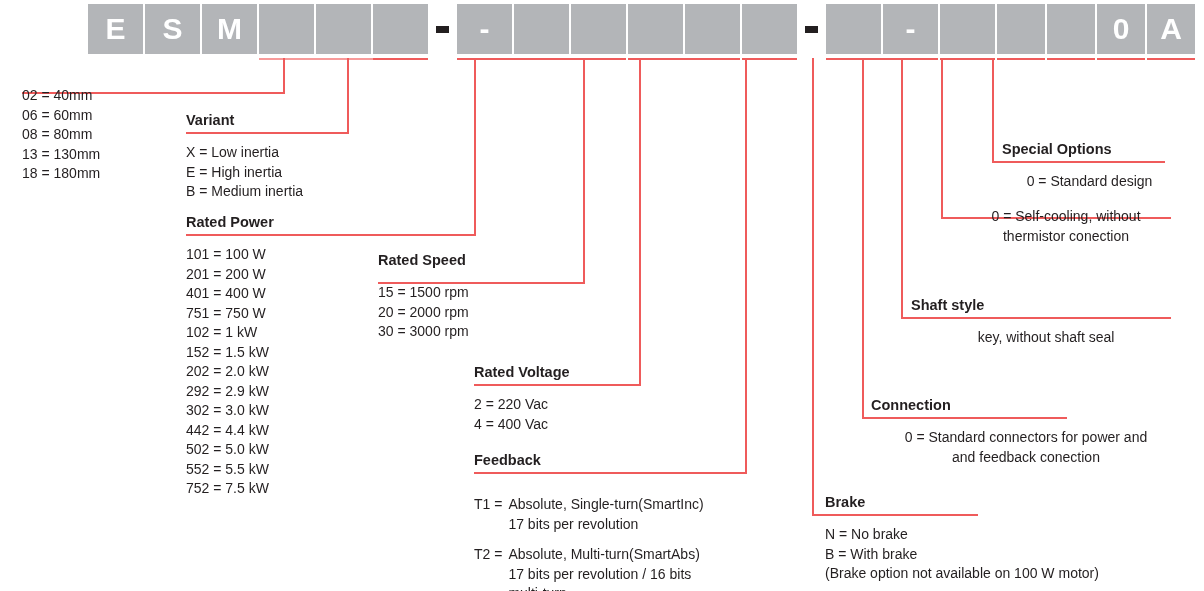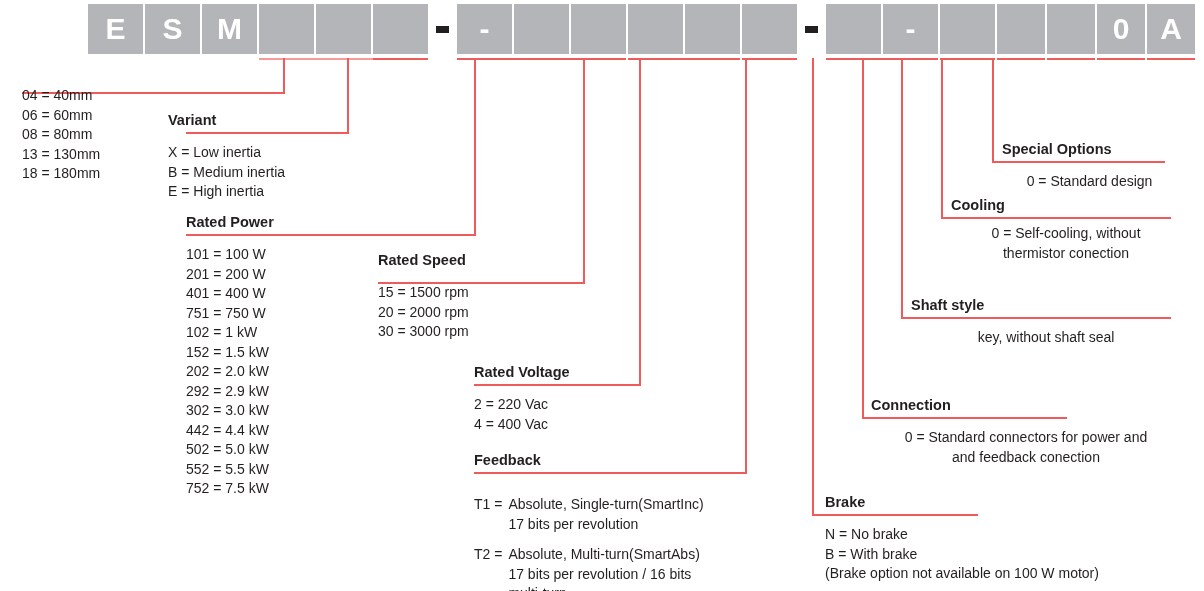--- a/index.html
+++ b/index.html
@@ -126,34 +126,34 @@
   <div class="ln h" style="left:1097px;top:58px;width:48px;"></div>
   <div class="ln v" style="left:941px;top:58px;height:160px;"></div>
   <div class="ln h" style="left:941px;top:217px;width:230px;"></div>
 
   <div class="ln h" style="left:1147px;top:58px;width:48px;"></div>
   <div class="ln v" style="left:992px;top:58px;height:104px;"></div>
   <div class="ln h" style="left:992px;top:161px;width:173px;"></div>
 
   <div class="sec" style="left:22px;top:72px;width:270px;">
     <div class="items" style="margin-top:14px;">
-      <div class="item">04 = 40mm</div>
+      <div class="item">02 = 40mm</div>
       <div class="item">06 = 60mm</div>
       <div class="item">08 = 80mm</div>
       <div class="item">13 = 130mm</div>
       <div class="item">18 = 180mm</div>
     </div>
   </div>
 
-  <div class="sec" style="left:168px;top:112px;width:170px;">
+  <div class="sec" style="left:186px;top:112px;width:170px;">
     <h3>Variant</h3>
     <div class="items" style="margin-top:14px;">
       <div class="item">X = Low inertia</div>
+      <div class="item">E = High inertia</div>
       <div class="item">B = Medium inertia</div>
-      <div class="item">E = High inertia</div>
     </div>
   </div>
 
   <div class="sec" style="left:186px;top:214px;width:300px;">
     <h3>Rated Power</h3>
     <div class="items" style="margin-top:14px;">
       <div class="item">101 = 100 W</div>
       <div class="item">201 = 200 W</div>
       <div class="item">401 = 400 W</div>
       <div class="item">751 = 750 W</div>
@@ -222,21 +222,20 @@
   </div>
 
   <div class="sec" style="left:911px;top:297px;width:270px;">
     <h3>Shaft style</h3>
     <div class="items ta-center" style="margin-top:14px;">
       <div class="item">key, without shaft seal</div>
     </div>
   </div>
 
   <div class="sec" style="left:951px;top:197px;width:230px;">
-    <h3>Cooling</h3>
     <div class="items ta-center" style="margin-top:10px;">
       <div class="item">0 = Self-cooling, without</div>
       <div class="item">thermistor conection</div>
     </div>
   </div>
 
   <div class="sec" style="left:1002px;top:141px;width:175px;">
     <h3>Special Options</h3>
     <div class="items ta-center" style="margin-top:14px;">
       <div class="item">0 = Standard design</div>

